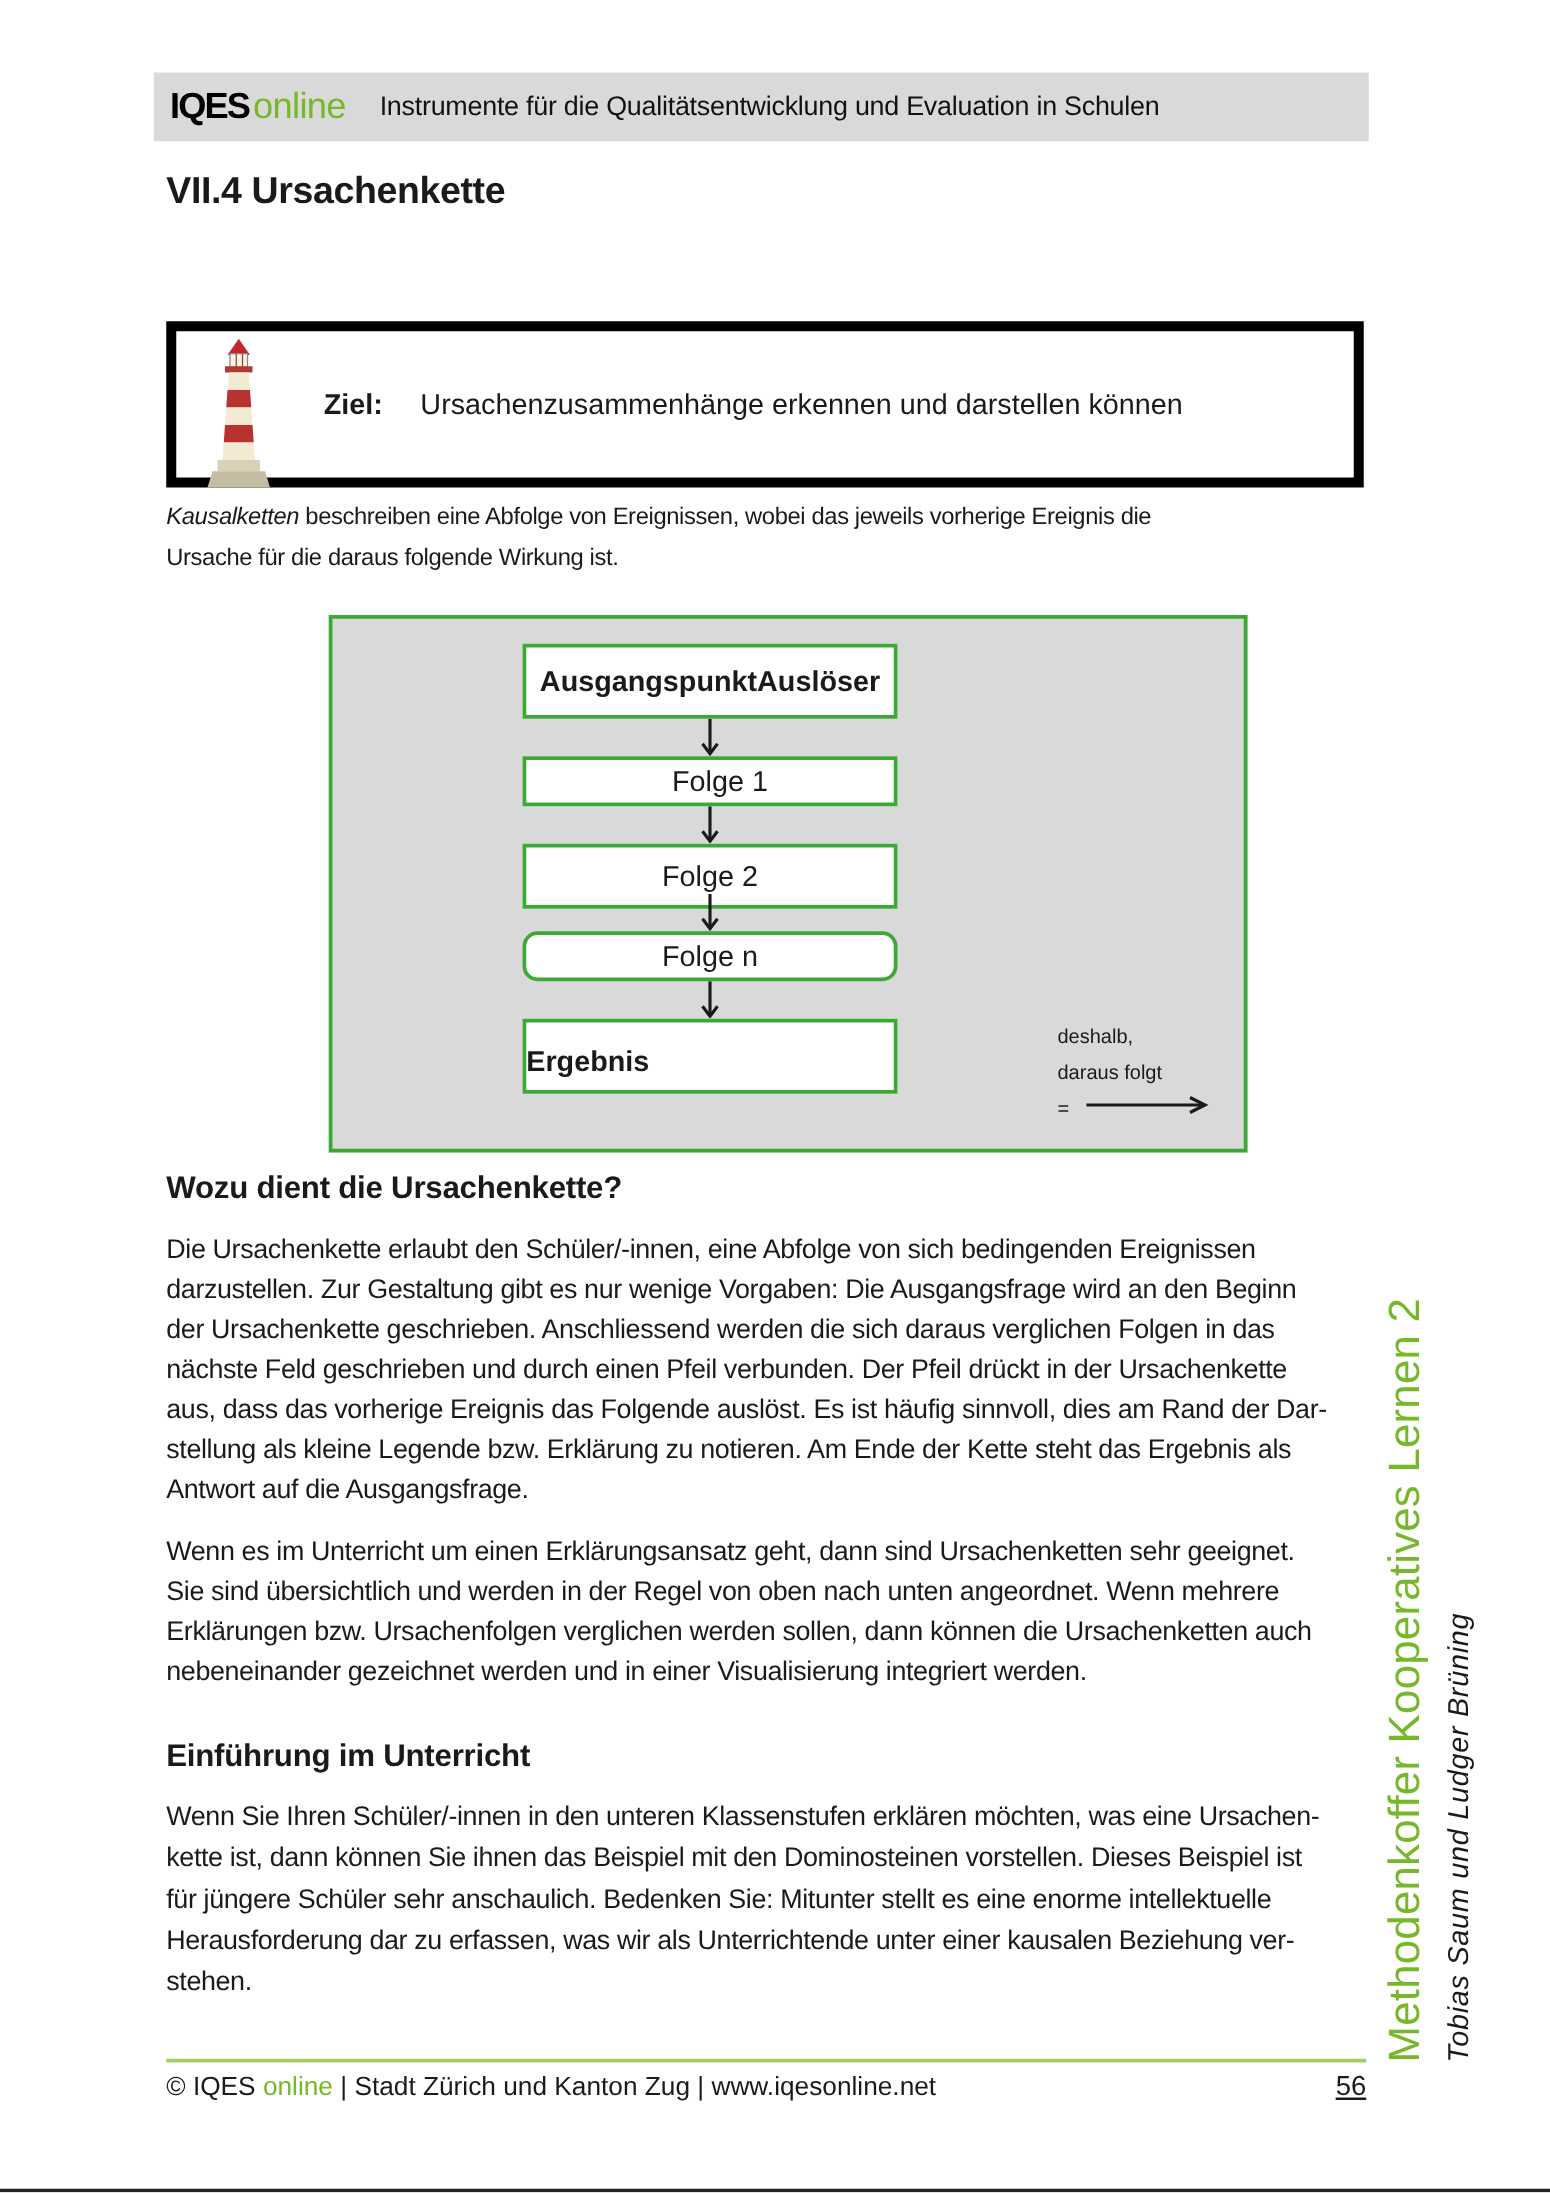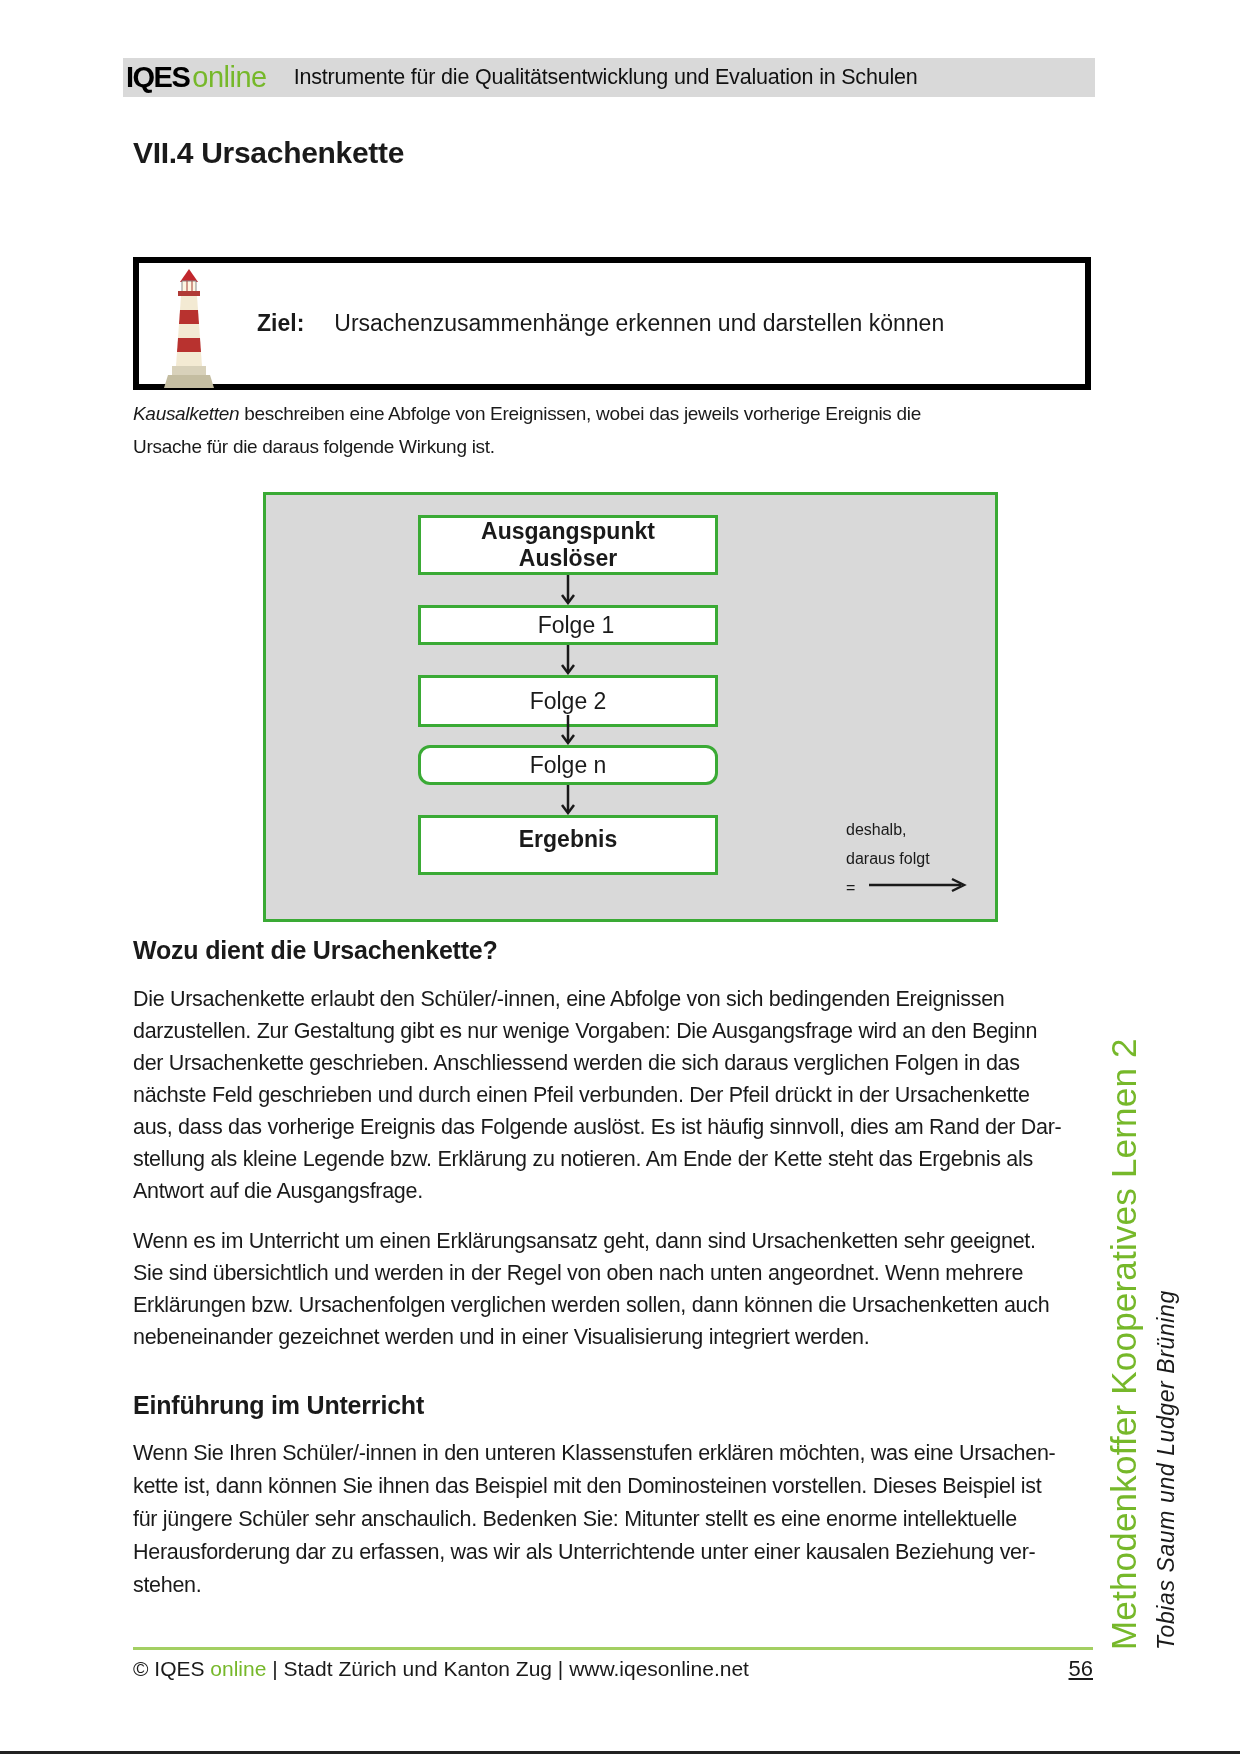--- a/index.html
+++ b/index.html
@@ -4,57 +4,57 @@
 <style>
   html,body { margin:0; padding:0; background:#ffffff; }
   .page {
     position:relative; width:1240px; height:1754px; background:#ffffff;
     font-family:"Liberation Sans","DejaVu Sans",sans-serif; color:#1a1a1a;
     overflow:hidden;
   }
 
   
   .header-bar {
-    position:absolute; left:123px; top:58px; width:972px; height:39px;
-    background:#d9d9d9; display:flex; align-items:center; padding-left:3px;
+    position:absolute; left:123px; top:58px; width:972px; height:55px;
+    background:#d9d9d9; display:flex; align-items:center; padding-left:13px;
     box-sizing:border-box;
   }
   .brand-iqes  { font-weight:bold; font-size:29px; letter-spacing:-1.5px; color:#000; }
   .brand-online{ font-size:29px; color:#76b82a; margin-left:3px; letter-spacing:-0.5px; }
   .tagline     { margin-left:27px; font-size:21.5px; letter-spacing:-0.2px; color:#111; white-space:nowrap; }
 
   .page-title {
     position:absolute; left:133px; top:136px; font-size:30px; font-weight:bold;
     letter-spacing:-0.3px;
   }
 
   
   .goal-box {
     position:absolute; left:133px; top:257px; width:958px; height:133px;
-    border:6px solid #000000; box-sizing:border-box; background:#fff;
+    border:8px solid #000000; box-sizing:border-box; background:#fff;
   }
   .lighthouse { position:absolute; left:22px; top:5px; }
   .goal-row   { position:absolute; left:118px; top:0; height:100%; display:flex; align-items:center; font-size:23px; }
   .goal-label { font-weight:bold; }
   .goal-colon { font-weight:bold; }
   .goal-text  { margin-left:30px; }
 
   
   .intro { position:absolute; left:133px; top:397px; font-size:19px; line-height:33px; letter-spacing:-0.3px; white-space:nowrap; }
   .italic { font-style:italic; }
 
   
   .diagram {
     position:absolute; left:263px; top:492px; width:735px; height:430px;
     background:#d9d9d9; border:3px solid #3aaa35; box-sizing:border-box;
   }
   .dbox {
     position:absolute; left:152px; width:300px; background:#fff;
     border:3px solid #3aaa35; box-sizing:border-box; text-align:center;
-    display:flex; flex-direction:column; align-items:center; justify-content:center;
+    display:flex; flex-direction:row; align-items:center; justify-content:center;
     font-size:23px;
   }
   .dbox.bold { font-weight:bold; }
   #dbox1 { top:20px;  height:60px; line-height:27px; }
   #dbox2 { top:110px; height:40px;padding-left:16px; }
   #dbox3 { top:180px; height:52px; }
   #dbox4 { top:250px; height:40px;border-radius:12px; }
   #dbox5 { top:320px; height:60px; justify-content:flex-start; padding-top:8px; }
   .dn-arrow { position:absolute; left:293px; width:18px; height:30px; }
   #arr1 { top:80px; } #arr2 { top:150px; } #arr3 { top:220px; } #arr4 { top:290px; }

